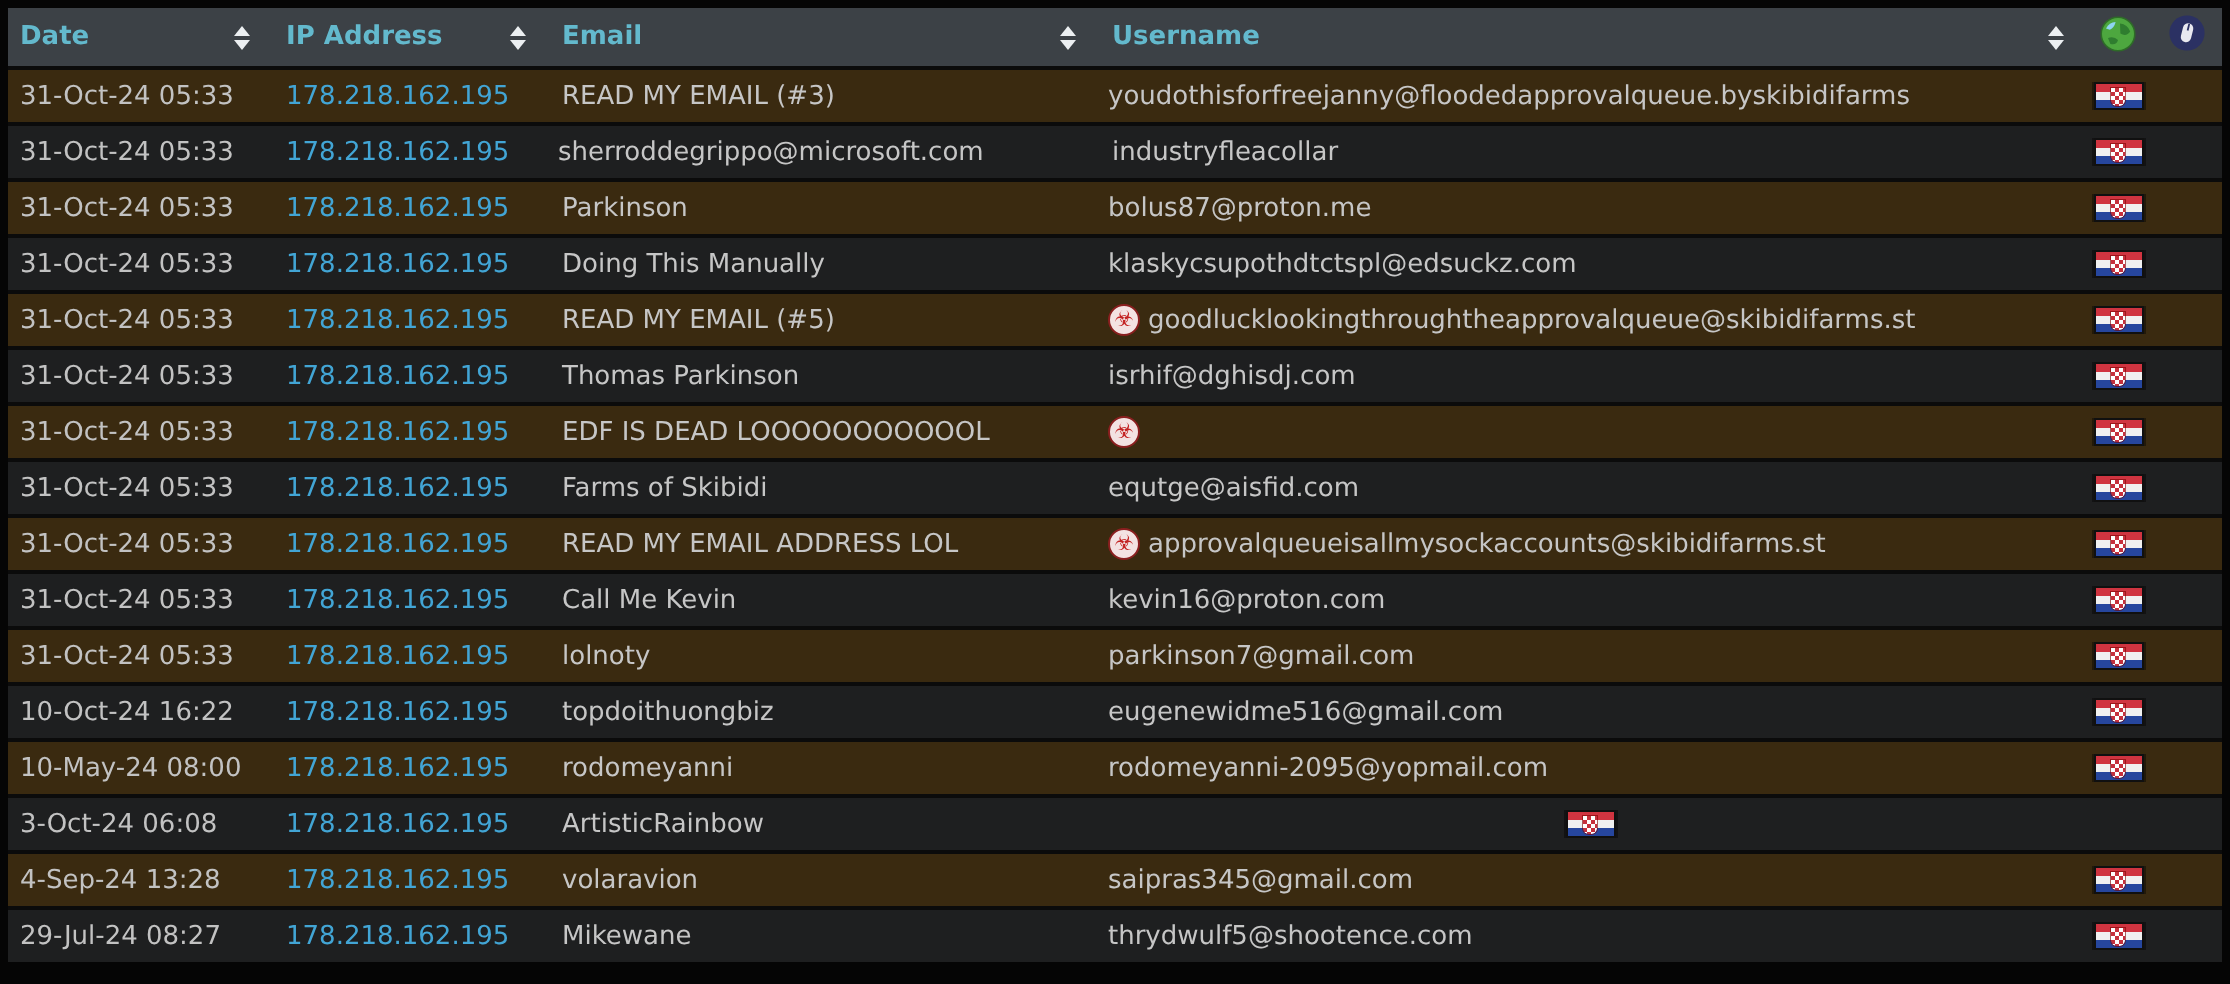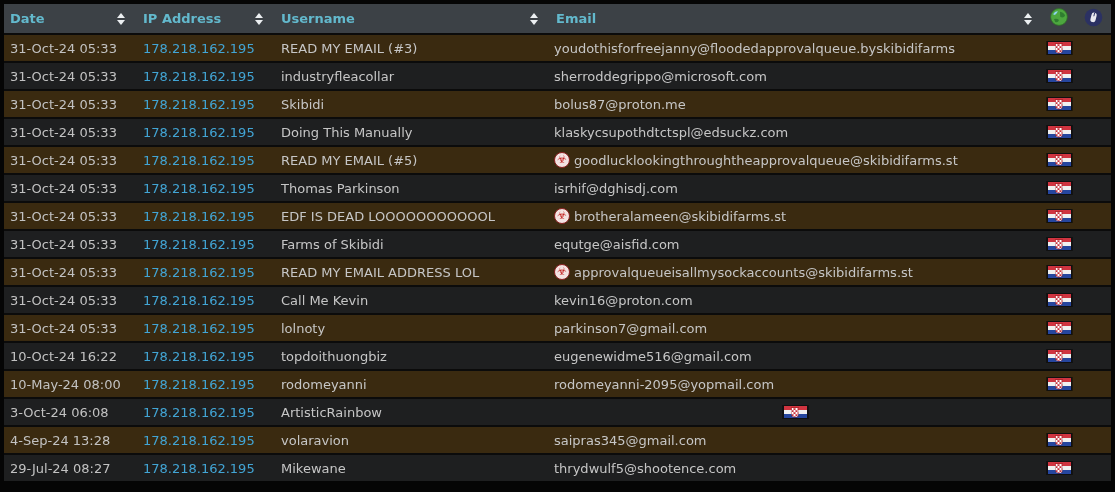--- a/index.html
+++ b/index.html
@@ -83,28 +83,28 @@
         </span>
     </div>
     <div class="th">
       <span>IP Address</span>
       <span class="sort">
           <b class="up"></b>
           <b class="down"></b>
         </span>
     </div>
     <div class="th">
-      <span>Username</span>
+      <span>Email</span>
       <span class="sort">
           <b class="up"></b>
           <b class="down"></b>
         </span>
     </div>
     <div class="th">
-      <span>Email</span>
+      <span>Username</span>
       <span class="sort">
           <b class="up"></b>
           <b class="down"></b>
         </span>
     </div>
     <div class="th-icon">
       <span>
         <svg width="18" height="18" viewBox="0 0 18 18">
           <circle cx="9" cy="9" r="8.4" fill="#4da73f" stroke="#2e6b28" stroke-width="0.8"></circle>
           <path d="M3 6.2 Q4.6 3.2 7.8 3 Q7.2 5.8 4.9 6.9 Z" fill="#8fd4ef"></path>
@@ -137,35 +137,35 @@
     </div>
     <div class="cell flag-cell">
       <span class="flag"></span>
     </div>
     <div class="cell"></div>
   </div>
 
   <div class="grid-row row even">
     <div class="cell date">31-Oct-24 05:33</div>
     <div class="cell ip"><a>178.218.162.195</a></div>
+    <div class="cell email">
+
+      <span>sherroddegrippo@microsoft.com</span>
+    </div>
     <div class="cell">industryfleacollar</div>
-    <div class="cell email">
-
-      <span>sherroddegrippo@microsoft.com</span>
-    </div>
-    <div class="cell flag-cell">
-      <span class="flag"></span>
-    </div>
-    <div class="cell"></div>
-  </div>
-
-  <div class="grid-row row odd">
-    <div class="cell date">31-Oct-24 05:33</div>
-    <div class="cell ip"><a>178.218.162.195</a></div>
-    <div class="cell">Skibidi</div>
+    <div class="cell flag-cell">
+      <span class="flag"></span>
+    </div>
+    <div class="cell"></div>
+  </div>
+
+  <div class="grid-row row odd">
+    <div class="cell date">31-Oct-24 05:33</div>
+    <div class="cell ip"><a>178.218.162.195</a></div>
+    <div class="cell">Parkinson</div>
     <div class="cell email">
 
       <span>bolus87@proton.me</span>
     </div>
     <div class="cell flag-cell">
       <span class="flag"></span>
     </div>
     <div class="cell"></div>
   </div>
 
@@ -210,21 +210,20 @@
     </div>
     <div class="cell"></div>
   </div>
 
   <div class="grid-row row odd">
     <div class="cell date">31-Oct-24 05:33</div>
     <div class="cell ip"><a>178.218.162.195</a></div>
     <div class="cell">EDF IS DEAD LOOOOOOOOOOOL</div>
     <div class="cell email">
       <span class="badge">☣</span>
-      <span>brotheralameen@skibidifarms.st</span>
     </div>
     <div class="cell flag-cell">
       <span class="flag"></span>
     </div>
     <div class="cell"></div>
   </div>
 
   <div class="grid-row row even">
     <div class="cell date">31-Oct-24 05:33</div>
     <div class="cell ip"><a>178.218.162.195</a></div>

